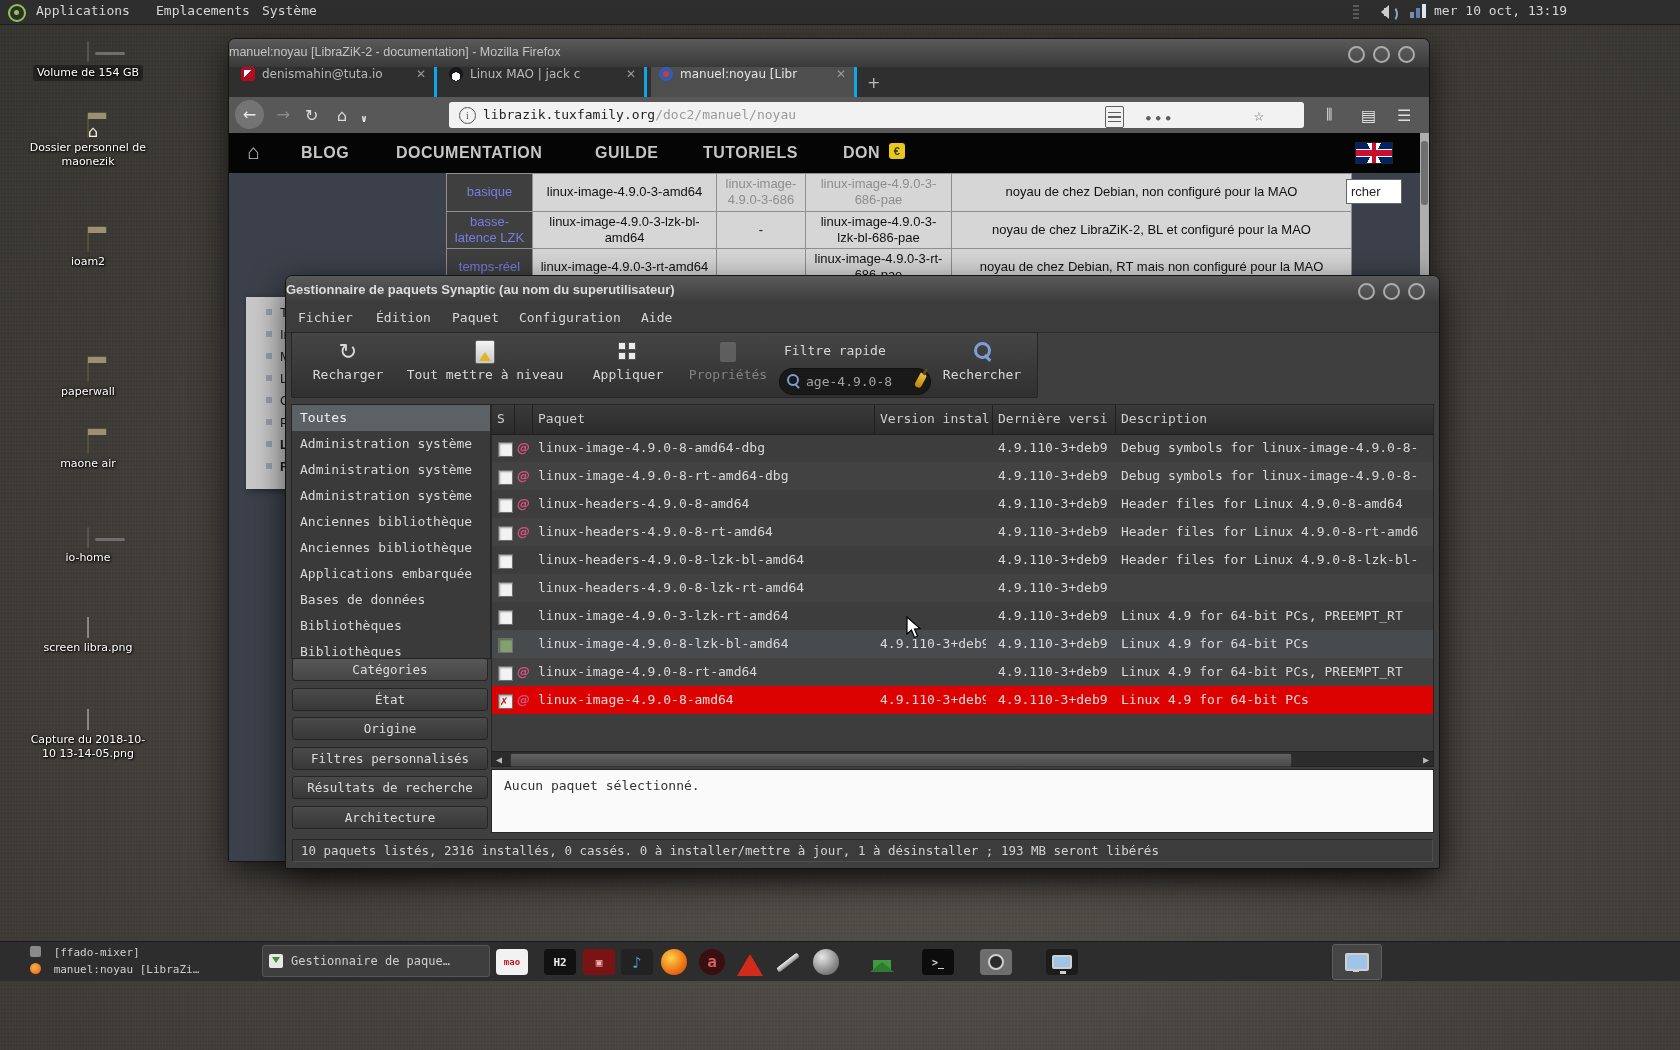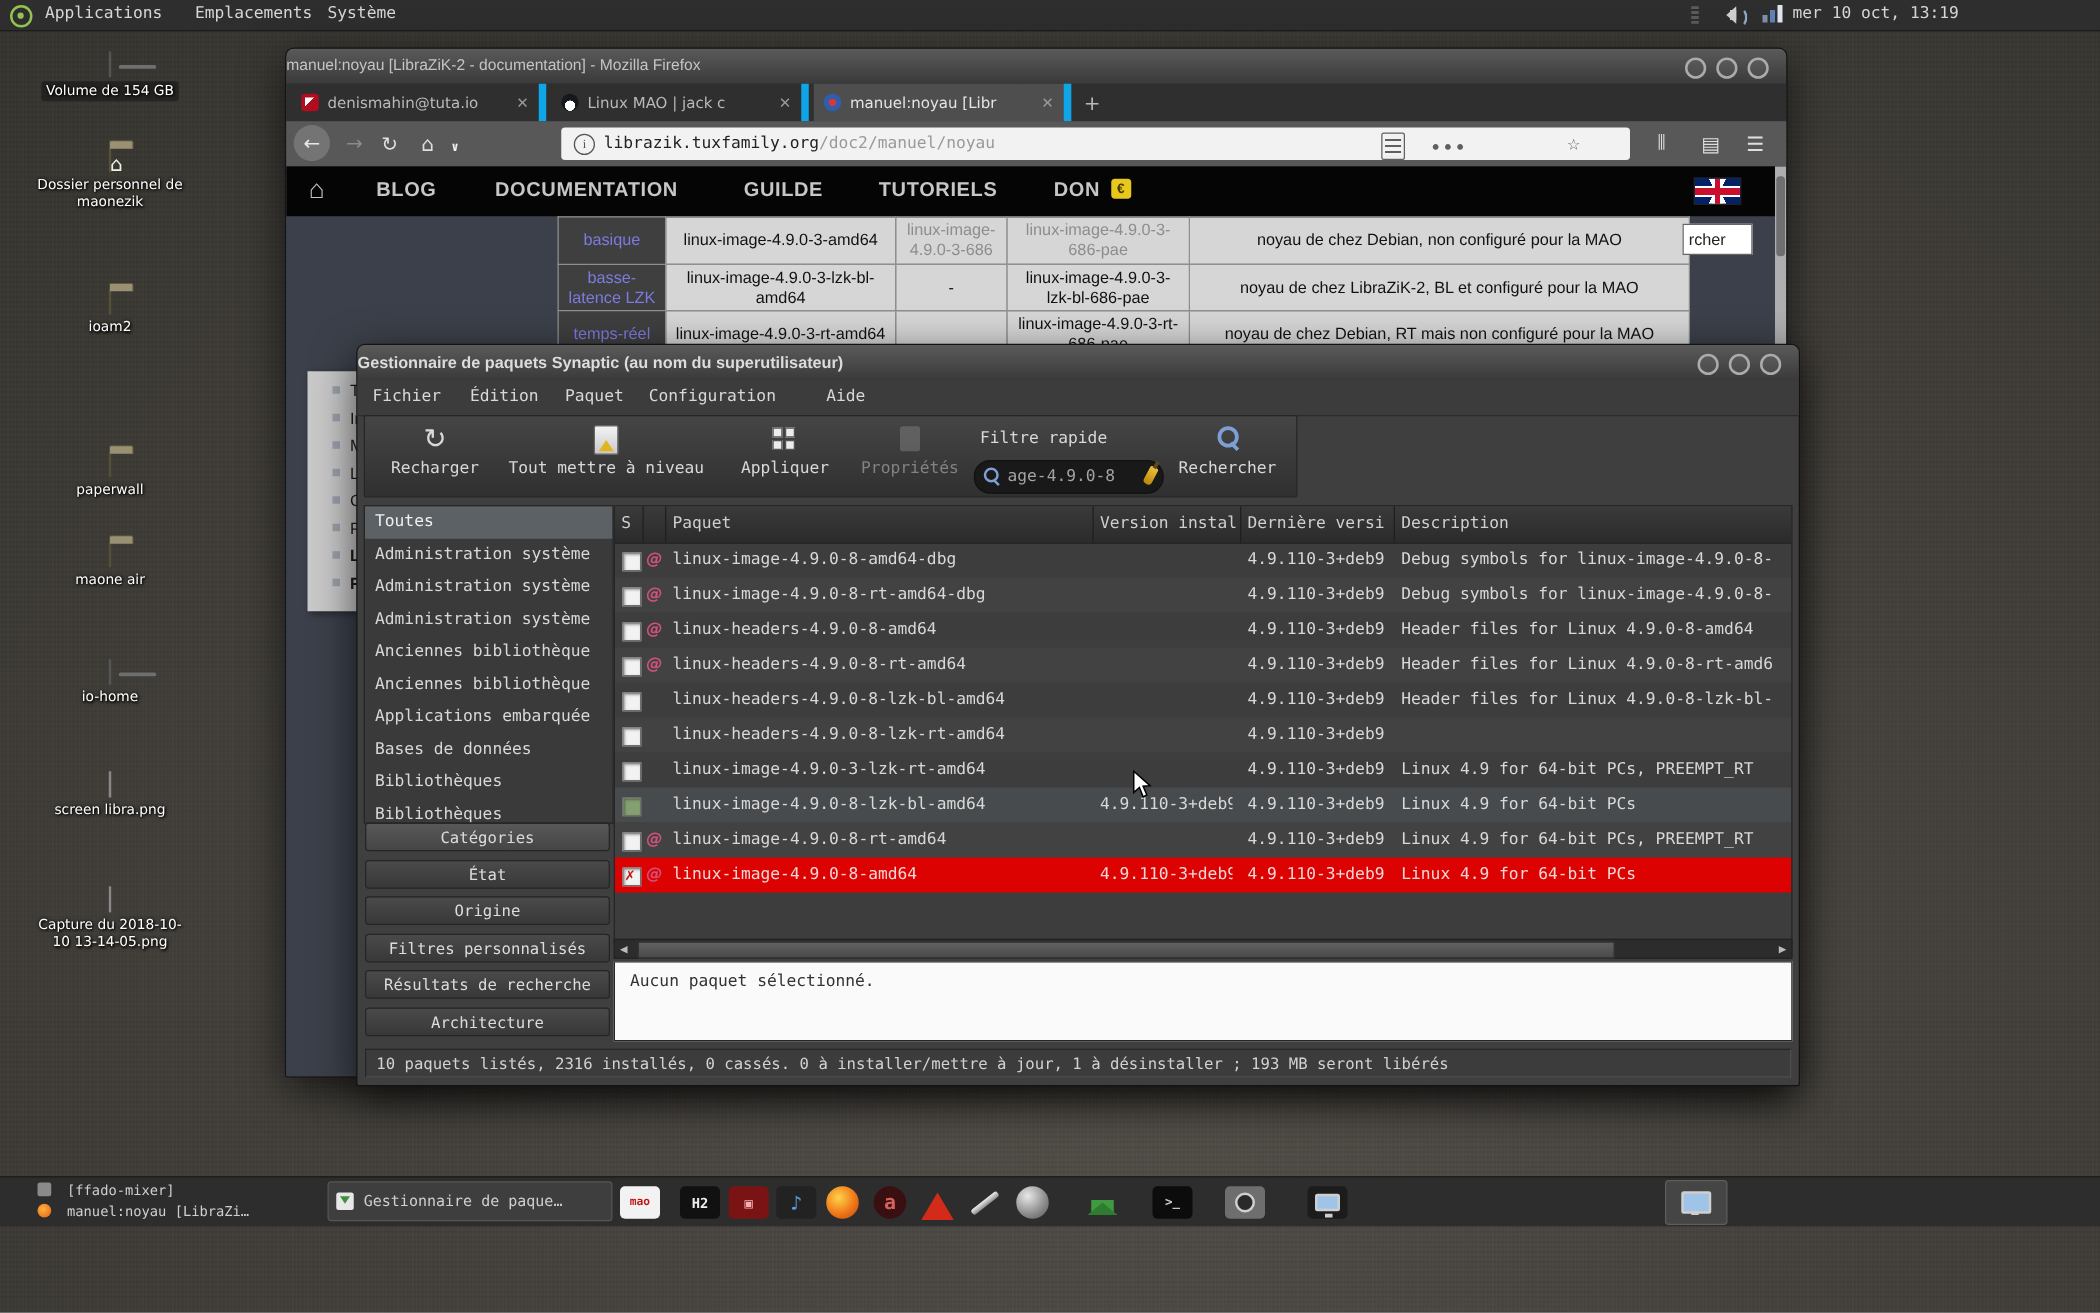--- a/index.html
+++ b/index.html
@@ -39,21 +39,21 @@
   
   .window{position:absolute;border:1px solid #141414;border-radius:7px 7px 2px 2px;box-shadow:0 10px 34px rgba(0,0,0,.65)}
   .titlebar{position:absolute;left:0;top:0;right:0;height:28px;border-radius:6px 6px 0 0;background:linear-gradient(#5a5a5a,#3a3a3a);border-bottom:1px solid #222}
   .title-text{position:absolute;left:0;right:0;top:6px;font-family:"Liberation Sans",sans-serif;font-weight:bold;font-size:13px;color:#dcdcdc;white-space:nowrap}
   .winbtns{position:absolute;right:14px;top:7px;display:flex;gap:8px}
   .winbtn{width:13px;height:13px;border:2px solid #ababab;border-radius:50%;background:rgba(255,255,255,.06)}
 
   
   #firefox{left:228px;top:38px;width:1200px;height:822px;background:#3b404a}
   #ff-tabbar{position:absolute;left:0;top:28px;right:0;height:30px;background:#2f2f2f}
-  .fftab{position:absolute;top:0;height:30px;background:#2f2f2f;border-right:6px solid #0ea5e9;color:#b9b9b9;font-size:12px;display:flex;align-items:center;padding:0 8px;box-sizing:border-box;white-space:nowrap;overflow:hidden}
+  .fftab{position:absolute;top:0;height:30px;background:#2f2f2f;border-right:3px solid #0ea5e9;color:#b9b9b9;font-size:12px;display:flex;padding:0 8px;box-sizing:border-box;white-space:nowrap;overflow:hidden}
   .fftab.active{background:#4e4e4e;color:#e4e4e4}
   .fftab .fav{width:14px;height:14px;margin-right:7px;flex:0 0 auto}
   .fftab .x{margin-left:auto;padding-left:8px;color:#9a9a9a;font-size:12px}
   .fav-tuta{background:#b00d20;border-radius:3px;position:relative}
   .fav-tuta::after{content:"";position:absolute;left:3px;top:3px;width:8px;height:8px;background:linear-gradient(135deg,#fff 45%,transparent 46%)}
   .fav-tux{background:radial-gradient(circle at 50% 68%,#fff 34%,#16181b 36%);border-radius:50%}
   .fav-lzk{background:#2d5fae;border-radius:50%;position:relative}
   .fav-lzk::after{content:"";position:absolute;left:4px;top:4px;width:6px;height:6px;background:#d03a3a;border-radius:50%}
   .newtab{position:absolute;top:6px;font-size:16px;color:#b9b9b9}
   #ff-navbar{position:absolute;left:0;top:58px;right:0;height:36px;background:#585858}
@@ -328,21 +328,21 @@
       <span class="winbtn"></span>
       <span class="winbtn"></span>
     </div>
   </div>
 
   <div id="sy-menubar">
     <span class="m" style="left:12px">Fichier</span>
     <span class="m" style="left:90px">Édition</span>
     <span class="m" style="left:166px">Paquet</span>
     <span class="m" style="left:233px">Configuration</span>
-    <span class="m" style="left:375px">Aide</span>
+    <span class="m" style="left:355px">Aide</span>
   </div>
 
   <div id="sy-toolbar">
     <div class="tbtn" style="left:8px;width:96px">
       <span class="ic">↻</span>
       <span>Recharger</span>
     </div>
     <div class="tbtn" style="left:108px;width:170px">
       <span class="ic"><span class="upgr-ic"></span></span>
       <span>Tout mettre à niveau</span>

